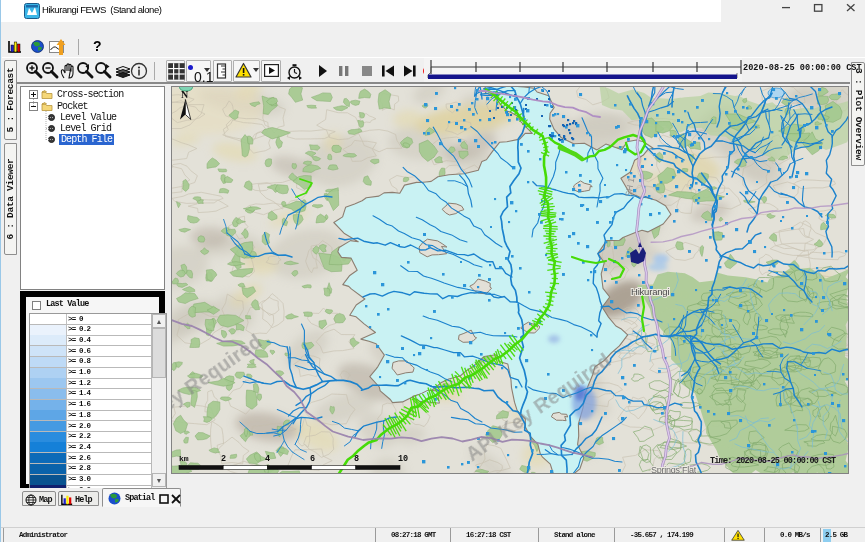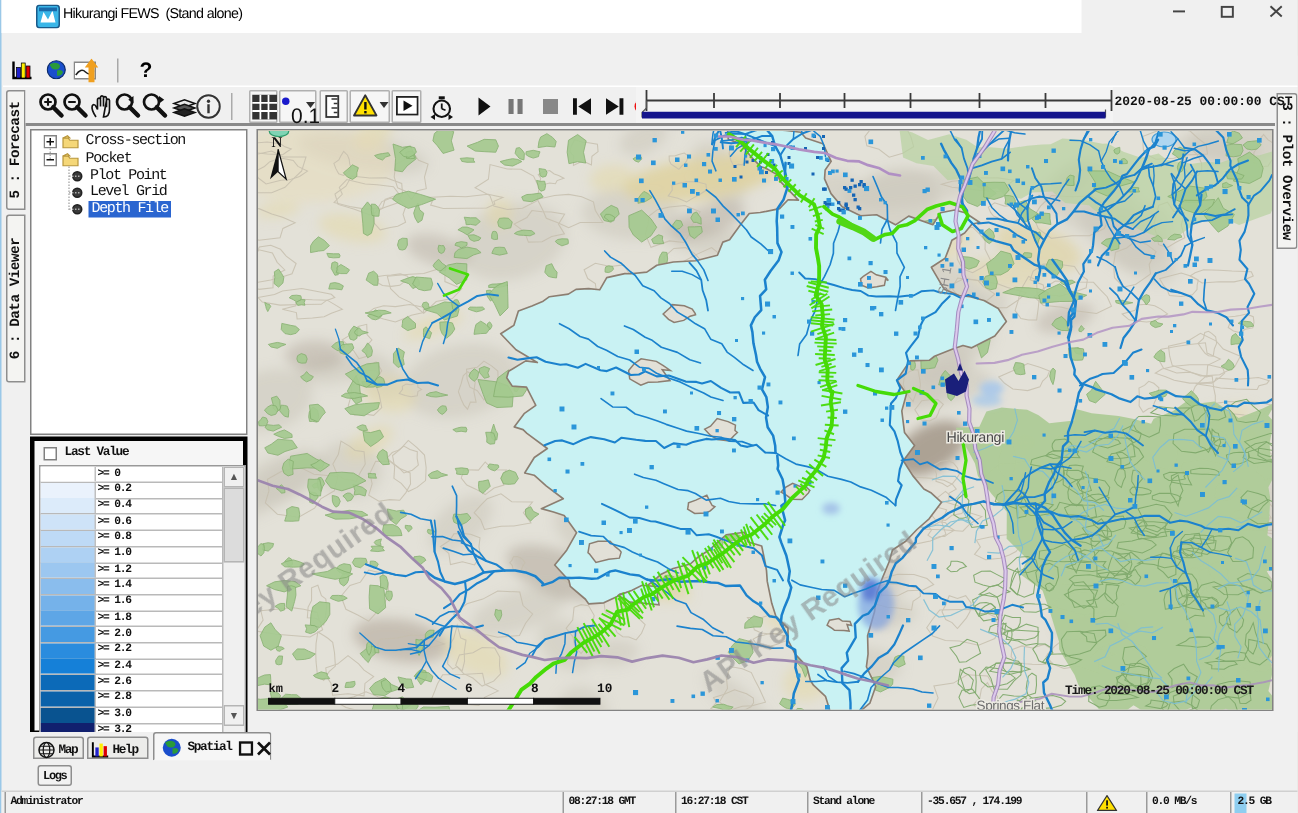--- a/index.html
+++ b/index.html
@@ -27,39 +27,39 @@
 
 #mtb{left:16px;top:58px;width:833px;height:26px;background:#f0f0f0;border-bottom:2px solid #898989}
 .mbtn{position:absolute;top:3px;width:20px;height:20px}
 .tbbtn{position:absolute;top:2px;height:22px;background:#f6f6f6;border:1px solid #b0b0b0;border-radius:1px}
 
 #timeline{left:423px;top:58px;width:318px;height:24px}
 
 #treep{left:19px;top:86px;width:145px;height:204px;background:#fff;border:1px solid #828282}
 #treep .row{position:absolute;left:0;height:11px;font-family:"Liberation Mono",monospace;font-size:10px;font-weight:normal;color:#111;white-space:nowrap;letter-spacing:-0.9px}
 
-#legend{left:19px;top:291px;width:145px;height:199px;background:#f6f6f6;border:3px solid #000000}
+#legend{left:19px;top:291px;width:145px;height:199px;background:#f6f6f6;border:6px solid #000000}
 #lvrow{position:absolute;left:3px;top:2px;height:13px;font-family:"Liberation Mono",monospace;font-size:8.5px;font-weight:bold;color:#111;letter-spacing:-0.85px}
 #ltable{position:absolute;left:3px;top:16px;width:138px;height:181px;background:#fff;border:1px solid #999;overflow:hidden}
 .lrow{position:absolute;left:0;width:122px;height:11px;border-bottom:1px solid #b9b9b9;font-family:"Liberation Mono",monospace;font-size:7.5px;font-weight:bold;color:#111;letter-spacing:-0.8px}
 .lsw{position:absolute;left:0;top:0;width:37px;height:10px;border-right:1px solid #c0c0c0}
 .llab{position:absolute;left:38px;top:0.5px}
 #lscroll{position:absolute;right:0;top:0;width:15px;height:179px;background:#f0f0f0;border-left:1px solid #b9b9b9}
 .sbtn{position:absolute;left:0px;width:14px;height:14px;background:#f0f0f0;border:1px solid #b5b5b5;font-size:7px;text-align:center;color:#555;line-height:13px}
 
 #mapp{left:170px;top:86px;width:678px;height:388px;border:1px solid #828282;overflow:hidden;background:#e4e2da}
 
 #btabs{left:16px;top:488px;width:833px;height:20px;background:#f0f0f0}
 .btab{position:absolute;border:1px solid #8e8e8e;background:#ececea;border-radius:2px 2px 0 0;font-family:"Liberation Mono",monospace;font-size:8.5px;font-weight:bold;color:#111;letter-spacing:-0.9px}
 
 #logsrow{left:16px;top:508px;width:833px;height:19px;background:#f0f0f0}
 #logsbtn{position:absolute;left:8px;top:2px;width:23px;height:14px;background:#f2f2f2;border:1px solid #8e8e8e;border-radius:2px;font-family:"Liberation Mono",monospace;font-size:8px;font-weight:bold;color:#111;text-align:center;line-height:13px;letter-spacing:-0.9px}
 
 #status{left:0px;top:527px;width:865px;height:15px;background:#f0f0f0;border-top:1px solid #d0d0d0}
-.scell{position:absolute;top:0;height:15px;border-left:1px solid #9a9a9a;font-family:"Liberation Mono",monospace;font-size:7.5px;font-weight:bold;color:#111;white-space:nowrap;padding-left:3px;line-height:14px;overflow:hidden;letter-spacing:-0.8px}
+.scell{position:absolute;top:0;height:15px;border-left:1px solid #9a9a9a;font-family:"Liberation Mono",monospace;font-size:7.5px;font-weight:bold;color:#111;white-space:nowrap;padding-left:15px;line-height:14px;overflow:hidden;letter-spacing:-0.8px}
 </style></head><body>
 <div id="win">
     <div class="abs" id="title">
       <svg id="appicon" class="abs" viewBox="0 0 16 16">
         <rect x="0.5" y="0.5" width="15" height="15" rx="2" fill="#3ab6e8" stroke="#1a5a8a"></rect>
         <path d="M3,12 L5,5 L8,10 L11,4 L13,12 Z" fill="#fff"></path>
         <rect x="2" y="2" width="12" height="2.5" fill="#1a6aaa"></rect>
       </svg>
       <div class="abs txt">Hikurangi FEWS&nbsp; (Stand alone)</div>
       <svg class="abs" style="left:771px;top:0" width="94" height="22">
@@ -232,21 +232,21 @@
       <svg class="abs" style="left:8px;top:15px" width="9" height="9" viewBox="0 0 9 9">
         <rect x="0.5" y="0.5" width="8" height="8" fill="#fff" stroke="#848484"></rect>
         <line x1="2" y1="4.5" x2="7" y2="4.5" stroke="#111" stroke-width="1"></line>
       </svg>
       <svg class="abs" style="left:20px;top:14px" width="12" height="11" viewBox="0 0 12 11">
         <path d="M1,3 L1,9.5 L11,9.5 L11,4.5 L5.5,4.5 L4.5,3 Z" fill="#f5d778" stroke="#b8963c" stroke-width="0.8"></path>
         <path d="M1,3 L4,1.5 L5.5,3 Z" fill="#f5d778" stroke="#b8963c" stroke-width="0.8"></path>
       </svg>
       <div class="row" style="left:36px;top:14px">Pocket</div>
       <div class="abs" style="left:27px;top:27px;width:7px;height:7px;border-radius:50%;background:#3a3a3a;border:1px solid #222"></div>
-      <div class="row" style="left:39px;top:25px">Plot Point</div>
+      <div class="row" style="left:39px;top:25px">Level Value</div>
       <div class="abs" style="left:27px;top:38px;width:7px;height:7px;border-radius:50%;background:#3a3a3a;border:1px solid #222"></div>
       <div class="row" style="left:39px;top:36px">Level Grid</div>
       <div class="abs" style="left:27px;top:49px;width:7px;height:7px;border-radius:50%;background:#3a3a3a;border:1px solid #222"></div>
       <div class="row" style="left:38px;top:47px;background:#2a65d0;color:#fff;padding:0 2px">Depth File</div>
       <svg class="abs" style="left:0;top:0" width="40" height="60">
         <g stroke="#b0b0b0" stroke-dasharray="1,1">
           <line x1="12.5" y1="12" x2="12.5" y2="19"></line>
           <line x1="25" y1="24" x2="25" y2="53"></line>
           <line x1="25" y1="30.5" x2="33" y2="30.5"></line>
           <line x1="25" y1="41.5" x2="33" y2="41.5"></line>
@@ -1996,23 +1996,20 @@
         <span style="position:absolute;left:22px;top:4px">Spatial</span>
         <svg style="position:absolute;left:56px;top:5px" width="10" height="10">
           <rect x="1" y="1" width="8" height="8" fill="none" stroke="#111" stroke-width="1.6"></rect>
         </svg>
         <svg style="position:absolute;left:68px;top:5px" width="10" height="10">
           <line x1="1" y1="1" x2="9" y2="9" stroke="#111" stroke-width="1.8"></line>
           <line x1="9" y1="1" x2="1" y2="9" stroke="#111" stroke-width="1.8"></line>
         </svg>
       </div>
     </div>
-    <div class="abs" id="logsrow">
-      <div id="logsbtn">Logs</div>
-    </div>
     <div class="abs" id="status">
       <div class="scell" style="left:2px;width:89px">Administrator</div>
       <div class="scell" style="left:374px;width:75px">08:27:18 GMT</div>
       <div class="scell" style="left:449px;width:88px">16:27:18 CST</div>
       <div class="scell" style="left:537px;width:76px">Stand alone</div>
       <div class="scell" style="left:613px;width:110px">-35.657 , 174.199</div>
       <div class="scell" style="left:723px;width:40px">
         <svg style="position:absolute;left:6px;top:2px" width="14" height="11" viewBox="0 0 17 14">
           <path d="M8.5,0.5 L16.5,13 L0.5,13 Z" fill="#ffe000" stroke="#333" stroke-width="1"></path>
           <rect x="7.8" y="4.5" width="1.5" height="4.5" fill="#111"></rect>

